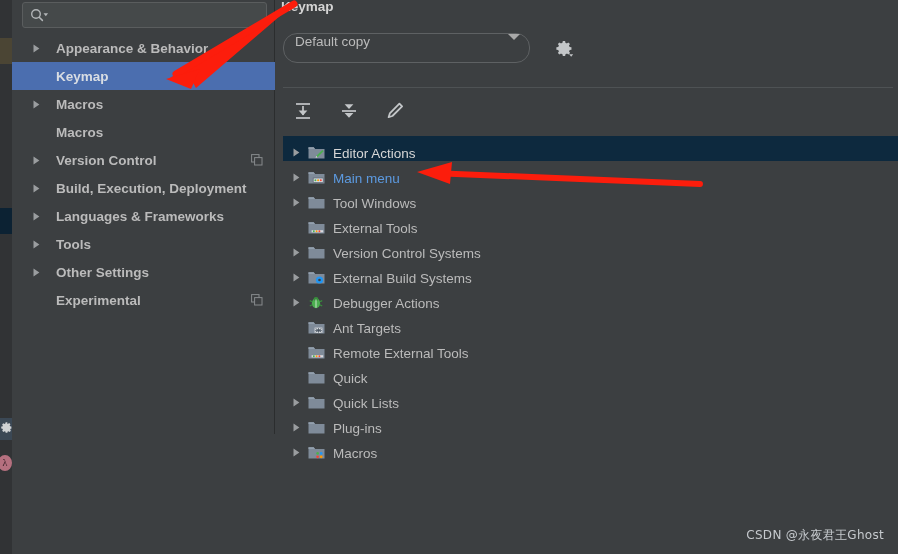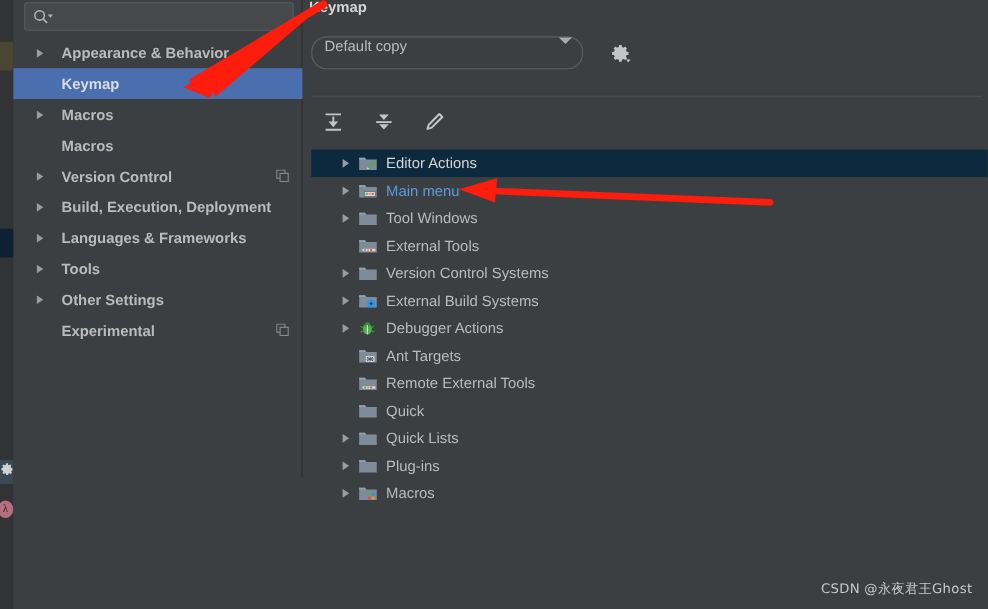--- a/index.html
+++ b/index.html
@@ -181,22 +181,22 @@
     position: absolute;
     left: 7px; top: 136px;
     width: 615px;
     bottom: 0;
     background: #3c3f41;
   }
   .tree-row {
     position: relative;
     height: 25px;
     display: flex;
-    align-items: center;
-    padding-left: 22px;
+    align-items: flex-end;
+    padding-left: 4px;
     font-size: 13.5px;
     color: #bbbbbb;
     white-space: nowrap;
   }
   .tree-row.selected { background: #0d293e; color: #d6d6d6; }
   .tree-row.link { color: #5c9ae0; }
   .tw-arrow {
     width: 18px; height: 18px;
     display: flex; align-items: center; justify-content: center;
     flex: 0 0 18px;

